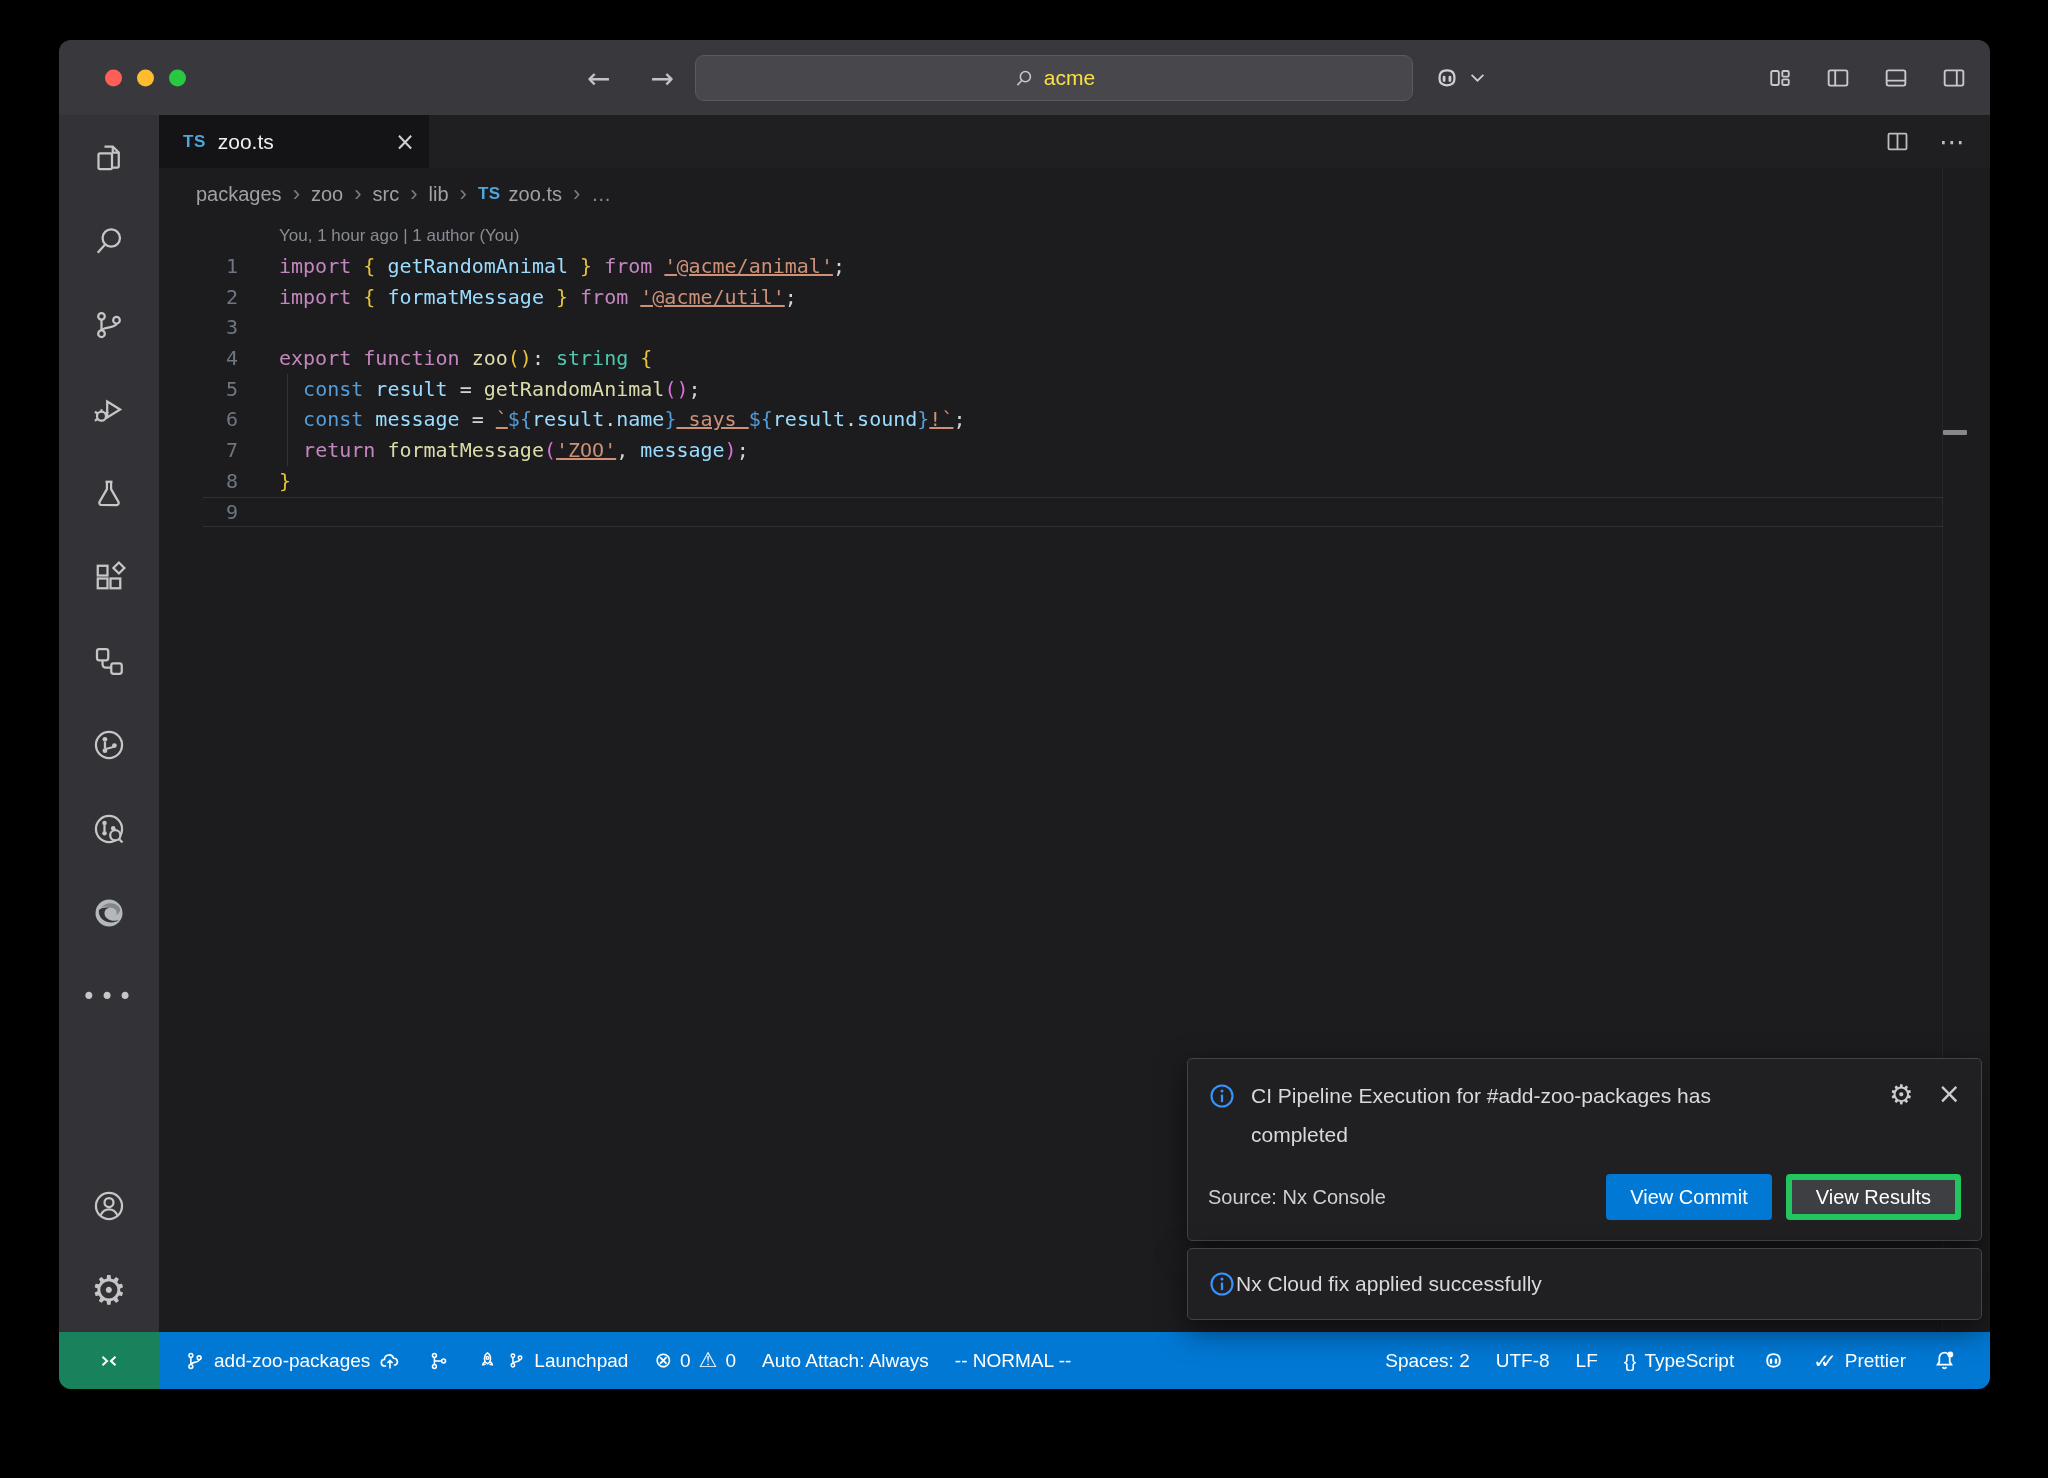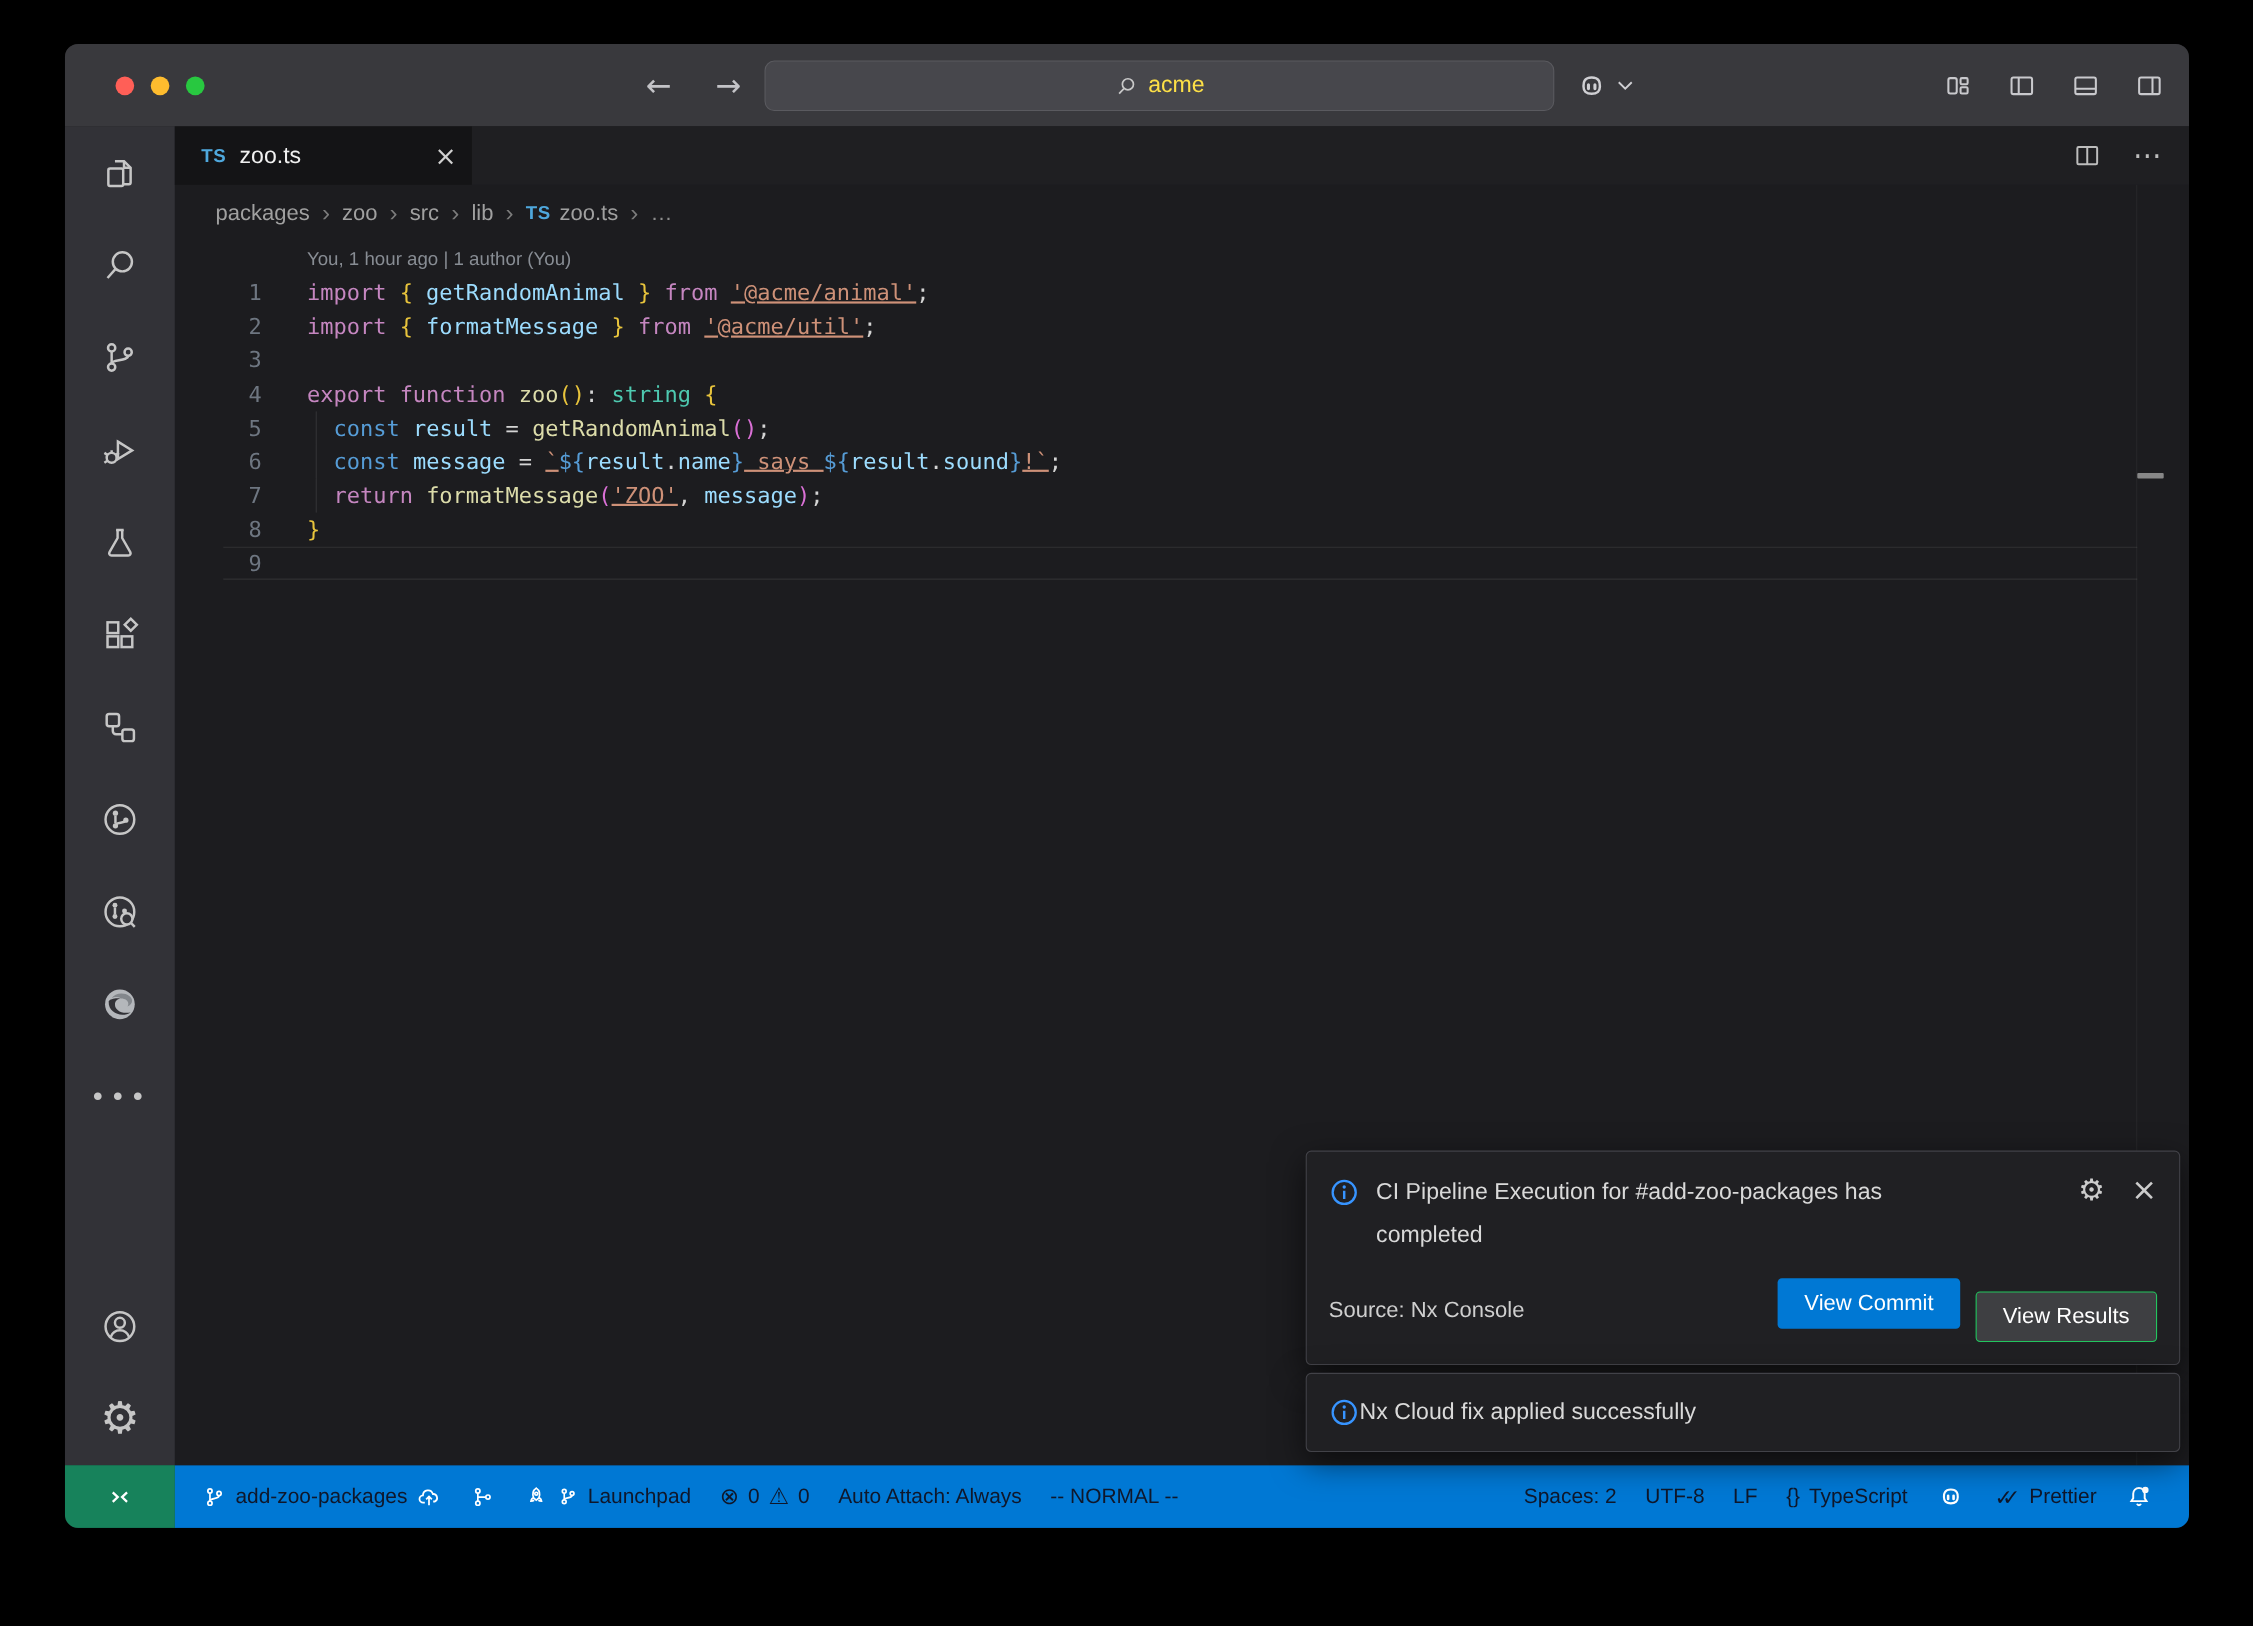--- a/index.html
+++ b/index.html
@@ -75,26 +75,26 @@
   .toast-row1{display:flex;align-items:flex-start;gap:15px;padding:17px 20px 0 20px;}
   .toast-msg{font-size:21px;line-height:39px;max-width:525px;}
   .toast-controls{margin-left:auto;display:flex;align-items:center;gap:24px;color:#cccccc;padding-top:4px;}
   .toast-gear{font-size:27px;line-height:1;font-family:"DejaVu Sans",sans-serif;}
   .toast-close{font-size:28px;line-height:1;font-family:"DejaVu Sans",sans-serif;}
   .toast-row2{display:flex;align-items:center;padding:20px 20px 20px 20px;}
   .toast-source{font-size:20px;color:#cfcfcf;}
   .toast-buttons{margin-left:auto;display:flex;gap:14px;}
   .btn{height:46px;display:flex;align-items:center;padding:0 24px;font-size:20px;border-radius:4px;border:none;color:#fff;}
   .btn.primary{background:var(--button_primary_bg);}
-  .btn.secondary{background:var(--button_secondary_bg);border:1px solid #22c55e;margin-top:12px;}
+  .btn.secondary{background:var(--button_secondary_bg);border:6px solid #22c55e;}
   .toast-simple{display:flex;align-items:center;gap:0;padding:20px;}
   .toast-simple .toast-msg{line-height:30px;}
 
   
-  .statusbar{height:57px;flex:0 0 auto;display:flex;color:#0f172a;font-size:19px;}
+  .statusbar{height:57px;flex:0 0 auto;display:flex;color:#ffffff;font-size:19px;}
   .remote{width:100px;background:var(--remote_bg);display:flex;align-items:center;justify-content:center;}
   .sb-main{flex:1;background:var(--statusbar_bg);display:flex;align-items:center;padding:0 20px 0 12px;min-width:0;}
   .sb-item{display:flex;align-items:center;gap:8px;padding:0 13px;height:100%;white-space:nowrap;}
   .sb-glyph{font-family:"DejaVu Sans",sans-serif;font-size:21px;line-height:1;}
   .sb-spacer{flex:1;}
   .check2{margin-left:-10px;}
   .dbl-check{font-family:"DejaVu Sans",sans-serif;font-size:20px;}
   .bell-wrap{position:relative;display:flex;}
 </style>
 </head>

